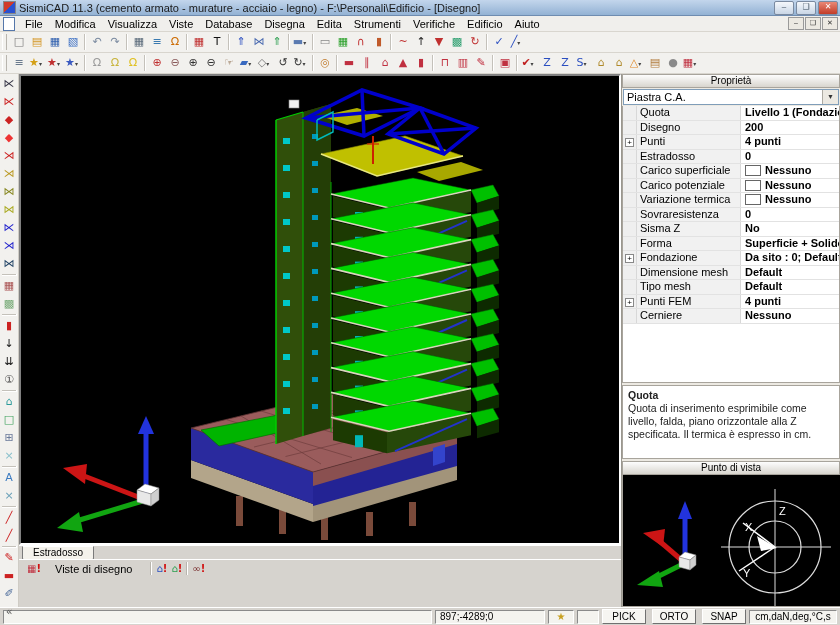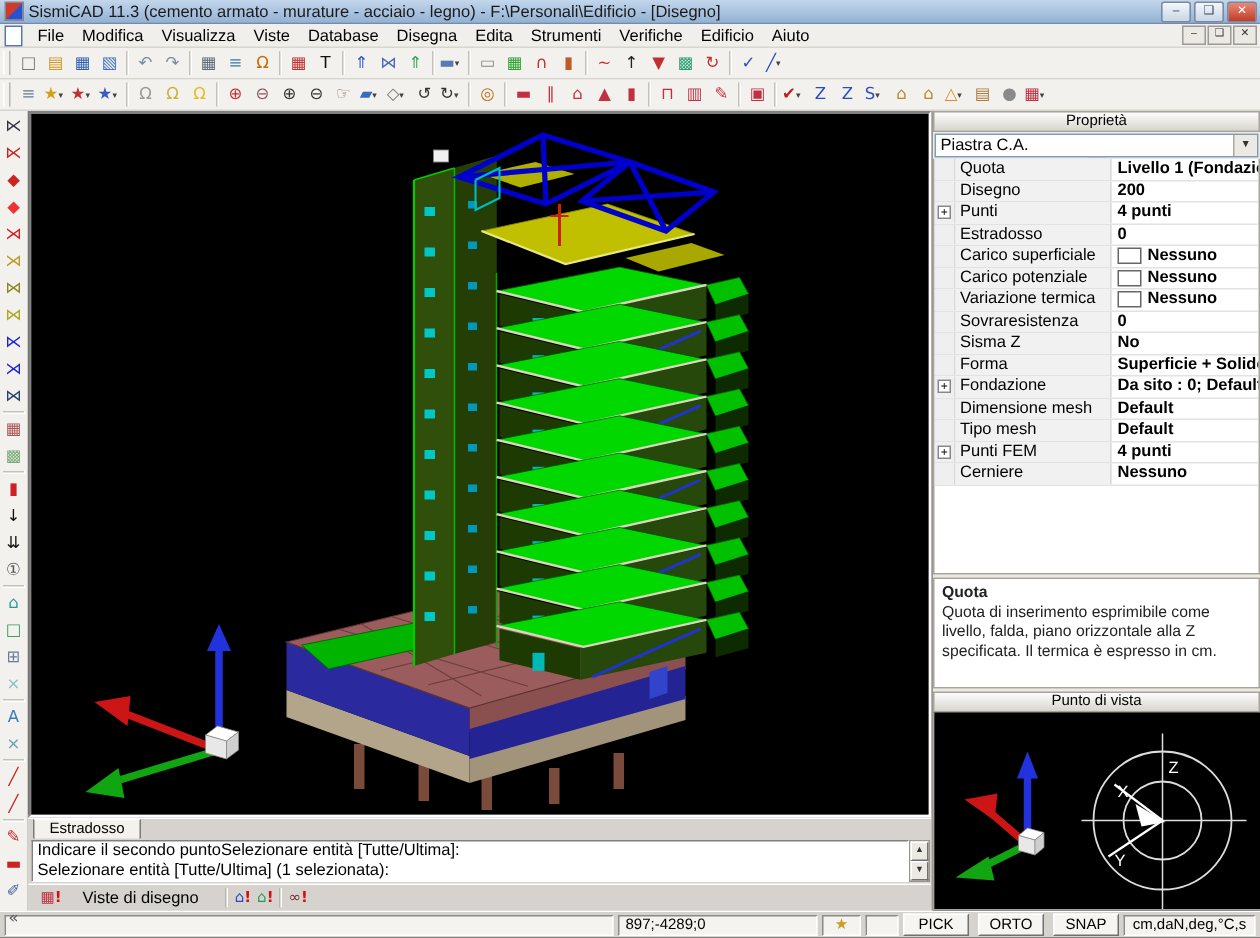--- a/index.html
+++ b/index.html
@@ -74,21 +74,21 @@
   .pcbox{width:14px;height:9px;border:1px solid #666;background:#fff;margin-right:4px;flex:none;}
   .descbox{background:#fff;border:1px solid #a8a49c;margin-top:2px;height:80px;padding:3px 5px;box-sizing:border-box;font-size:10.5px;line-height:13px;color:#222;}
   .descbox b{display:block;}
   .vppanel{margin-top:2px;}
   .vpcanvas{background:#000;border:1px solid #a8a49c;border-top:none;height:131px;}
 
   
   .statusbar{height:18px;background:#d6d3ce;display:flex;align-items:center;gap:3px;padding:0 3px;box-sizing:border-box;border-top:1px solid #fff;}
   .scell{height:14px;border:1px solid;border-color:#8a8a8a #fff #fff #8a8a8a;background:#f4f3ef;line-height:12px;padding:0 4px;box-sizing:border-box;font-size:10px;}
   .scell.grow{flex:1;}
-  .scell.coords{width:133px;}
+  .scell.coords{width:110px;}
   .scell.icon{width:26px;text-align:center;color:#c8a020;}
   .scell.gap{width:22px;}
   .stoggle{height:15px;min-width:44px;text-align:center;border:1px solid;border-color:#fff #707070 #707070 #fff;background:#f6f5f1;line-height:13px;font-size:10px;padding:0 4px;box-sizing:border-box;}
   .scell.units{width:88px;text-align:center;}
 </style>
 </head>
 <body>
 
 <div class="titlebar">
   <div class="appicon"></div>
@@ -623,31 +623,20 @@
           <polygon points="116,414 130,418 130,430 116,426" fill="#e8e8e8" stroke="#888" stroke-width="0.5"></polygon>
           <polygon points="130,418 138,412 138,424 130,430" fill="#cfcfcf" stroke="#888" stroke-width="0.5"></polygon>
         </g>
       </svg>
     </div>
 
     <div class="tabrow">
       <div class="tab">Estradosso</div>
     </div>
 
-    <div class="cmdarea">
-      <div class="cmdbox">
-
-      <div class="cline">Indicare il secondo puntoSelezionare entità [Tutte/Ultima]:</div>
-          <div class="cline">Selezionare entità [Tutte/Ultima] (1 selezionata):</div>
-        </div>
-      <div class="cmdscroll">
-        <div class="sbtn">▲</div>
-        <div class="sbtn">▼</div>
-      </div>
-    </div>
 
     <div class="notesrow">
       <span class="noteicon"><span style="color:#c03040;">▦</span><span class="excl">!</span></span>
       <span class="noteslabel">Viste di disegno</span>
       <span class="noteminisep"></span>
       <span class="noteicon"><span style="color:#2a4ec0;">⌂</span><span class="excl">!</span></span>
       <span class="noteicon"><span style="color:#2a9e4e;">⌂</span><span class="excl">!</span></span>
       <span class="noteminisep"></span>
       <span class="noteicon"><span style="color:#7a3030;">∞</span><span class="excl">!</span></span>
     </div>

